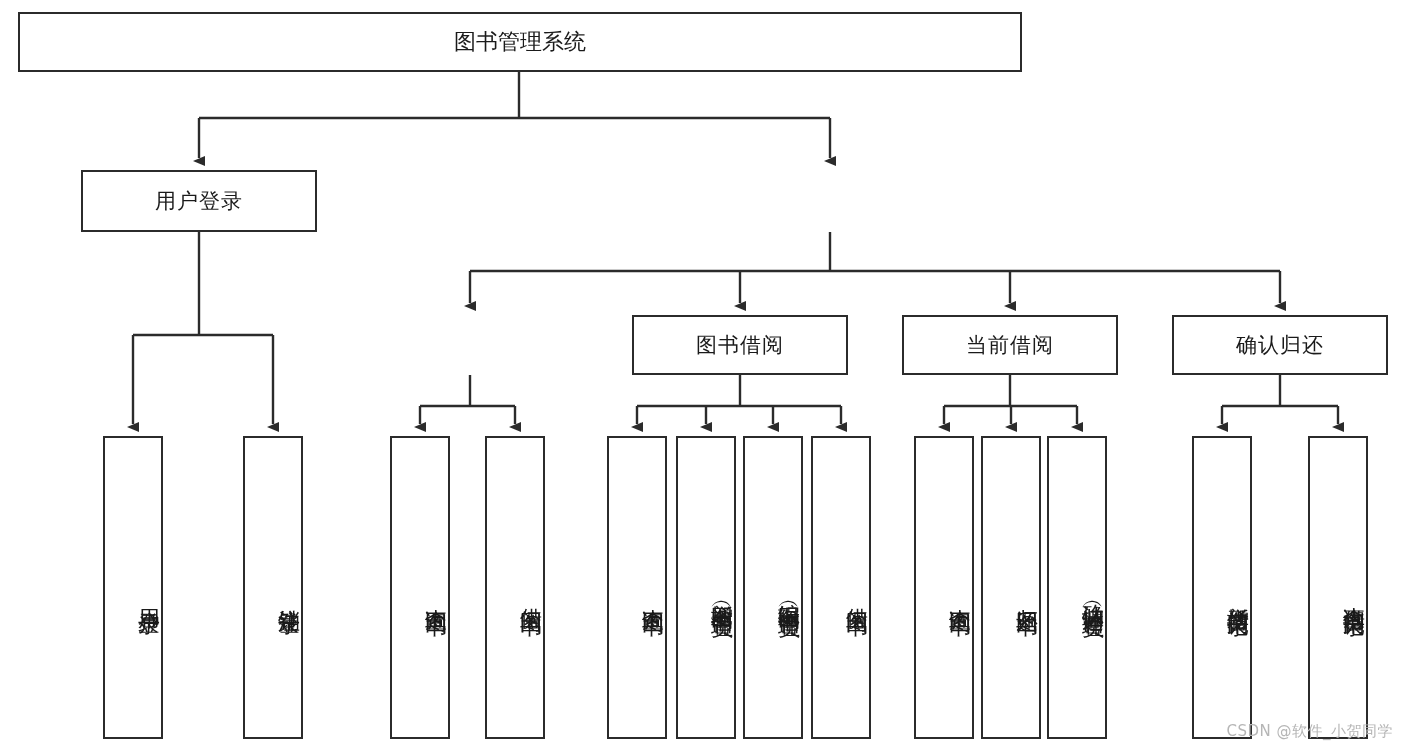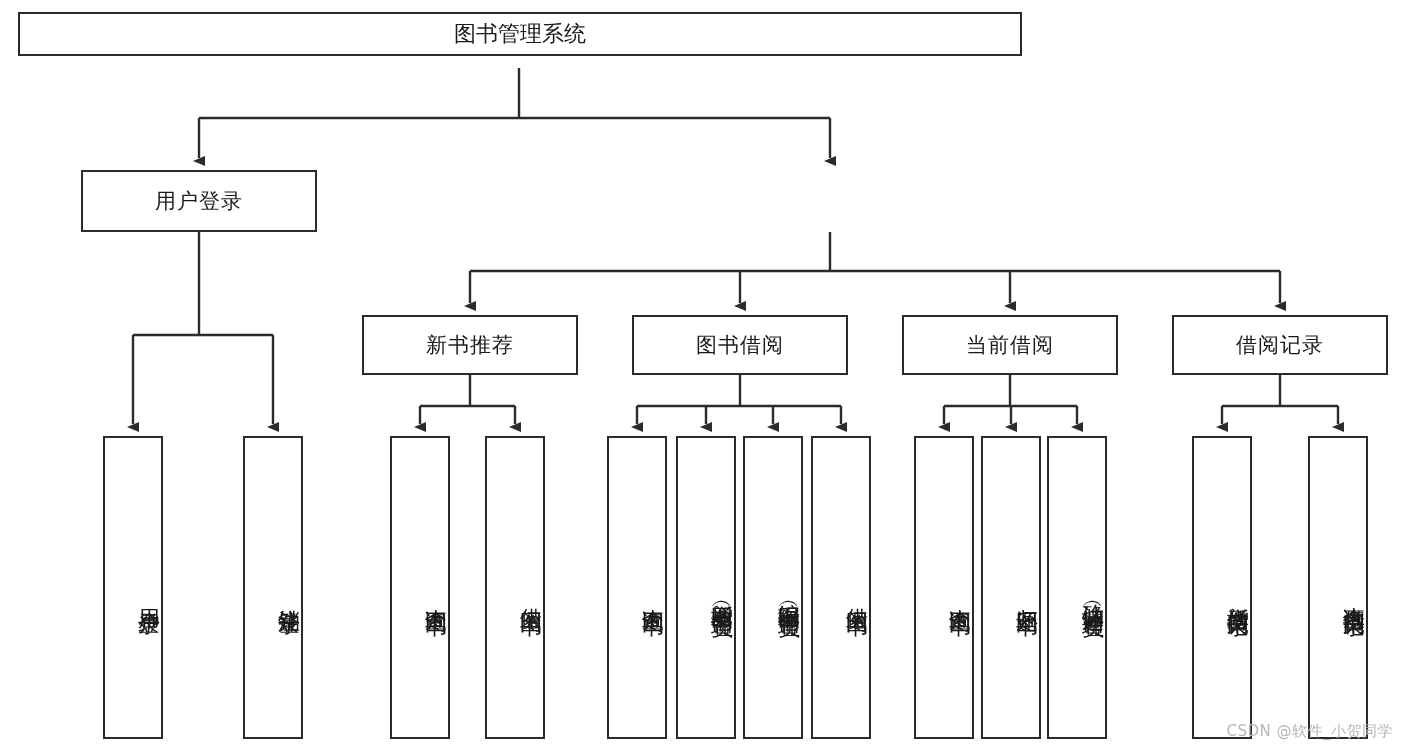--- a/index.html
+++ b/index.html
@@ -66,39 +66,36 @@
       <path d="M1011,406 L1011,424" marker-end="url(#arw)"></path>
       <path d="M1077,406 L1077,424" marker-end="url(#arw)"></path>
 
       <path d="M1280,375 L1280,406"></path>
       <path d="M1222,406 L1338,406"></path>
       <path d="M1222,406 L1222,424" marker-end="url(#arw)"></path>
       <path d="M1338,406 L1338,424" marker-end="url(#arw)"></path>
     </g>
   </svg>
 
-  <div class="node root" style="left:18px;top:12px;width:1004px;height:44px;">
+  <div class="node root" style="left:18px;top:12px;width:1004px;height:60px;">
     <span class="lbl">图书管理系统</span>
   </div>
 
   <div class="node h-node" style="left:81px;top:170px;width:236px;height:62px;">
     <span class="lbl">用户登录</span>
   </div>
 
-  <div class="node h-node" style="left:362px;top:315px;width:216px;height:60px;">
-    <span class="lbl">新书推荐</span>
-  </div>
   <div class="node h-node" style="left:632px;top:315px;width:216px;height:60px;">
     <span class="lbl">图书借阅</span>
   </div>
   <div class="node h-node" style="left:902px;top:315px;width:216px;height:60px;text-align:right;">
     <span class="lbl">当前借阅</span>
   </div>
   <div class="node h-node" style="left:1172px;top:315px;width:216px;height:60px;">
-    <span class="lbl">借阅记录</span>
+    <span class="lbl">确认归还</span>
   </div>
 
   <div class="node leaf" style="left:103px;top:436px;width:60px;height:303px;">
     <span class="lbl">用户登录</span>
   </div>
   <div class="node leaf" style="left:243px;top:436px;width:60px;height:303px;">
     <span class="lbl">注销登录</span>
   </div>
 
   <div class="node leaf" style="left:390px;top:436px;width:60px;height:303px;">

